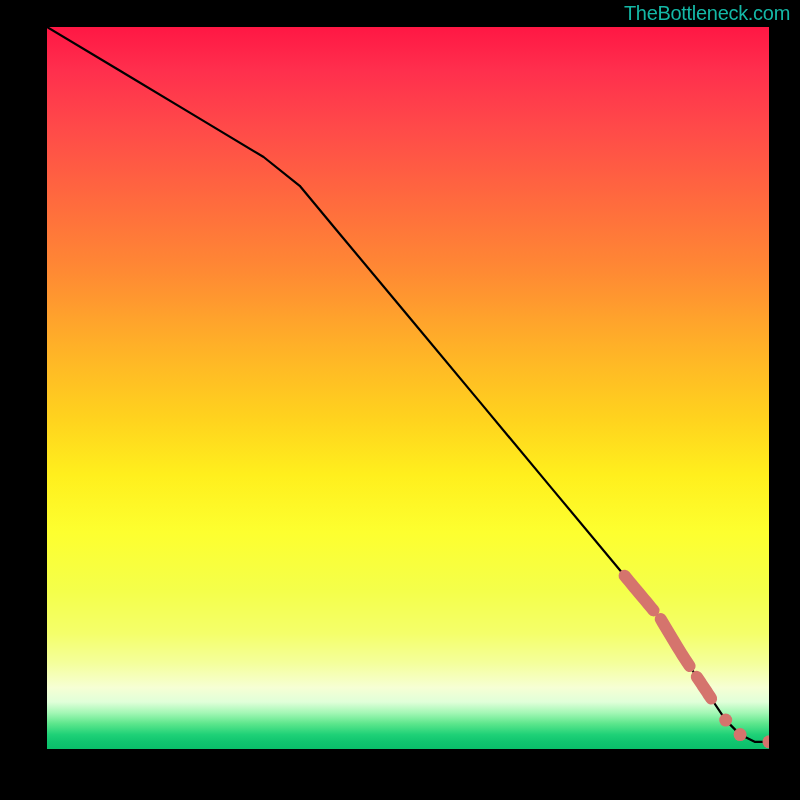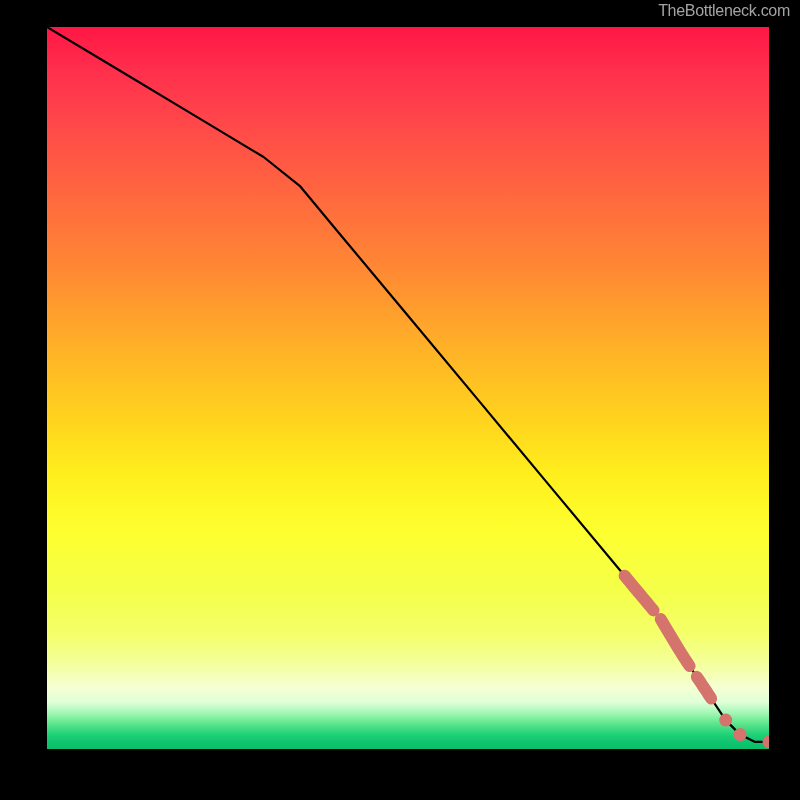--- a/index.html
+++ b/index.html
@@ -14,22 +14,22 @@
   .frame {
     position: relative;
     width: 800px;
     height: 800px;
     background: #000000;
   }
   .watermark {
     position: absolute;
     top: 2px;
     right: 10px;
-    color: #a3a3a3;
-    font-size: 16px;
+    color: #14b8a6;
+    font-size: 20px;
     font-weight: 500;
     letter-spacing: -0.3px;
     z-index: 10;
   }
   .plot-area {
     position: absolute;
     left: 47px;
     top: 27px;
     width: 722px;
     height: 722px;

